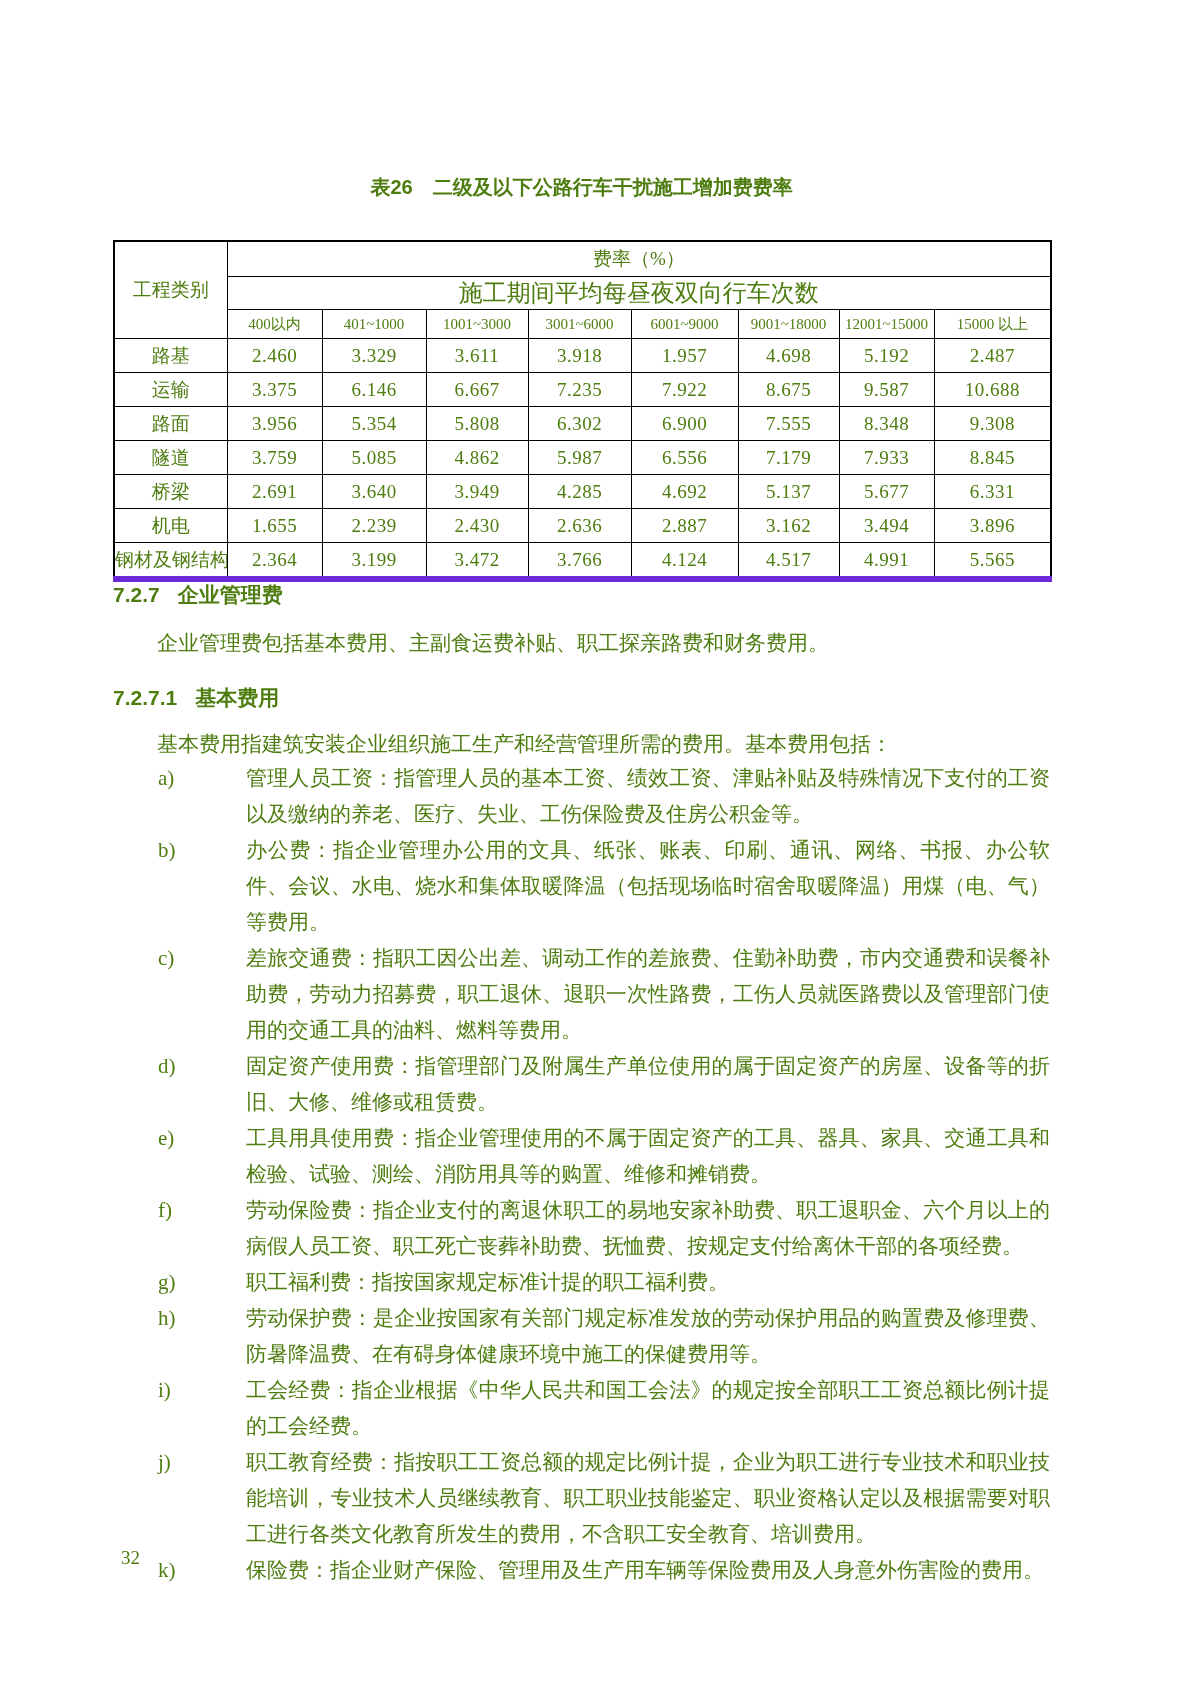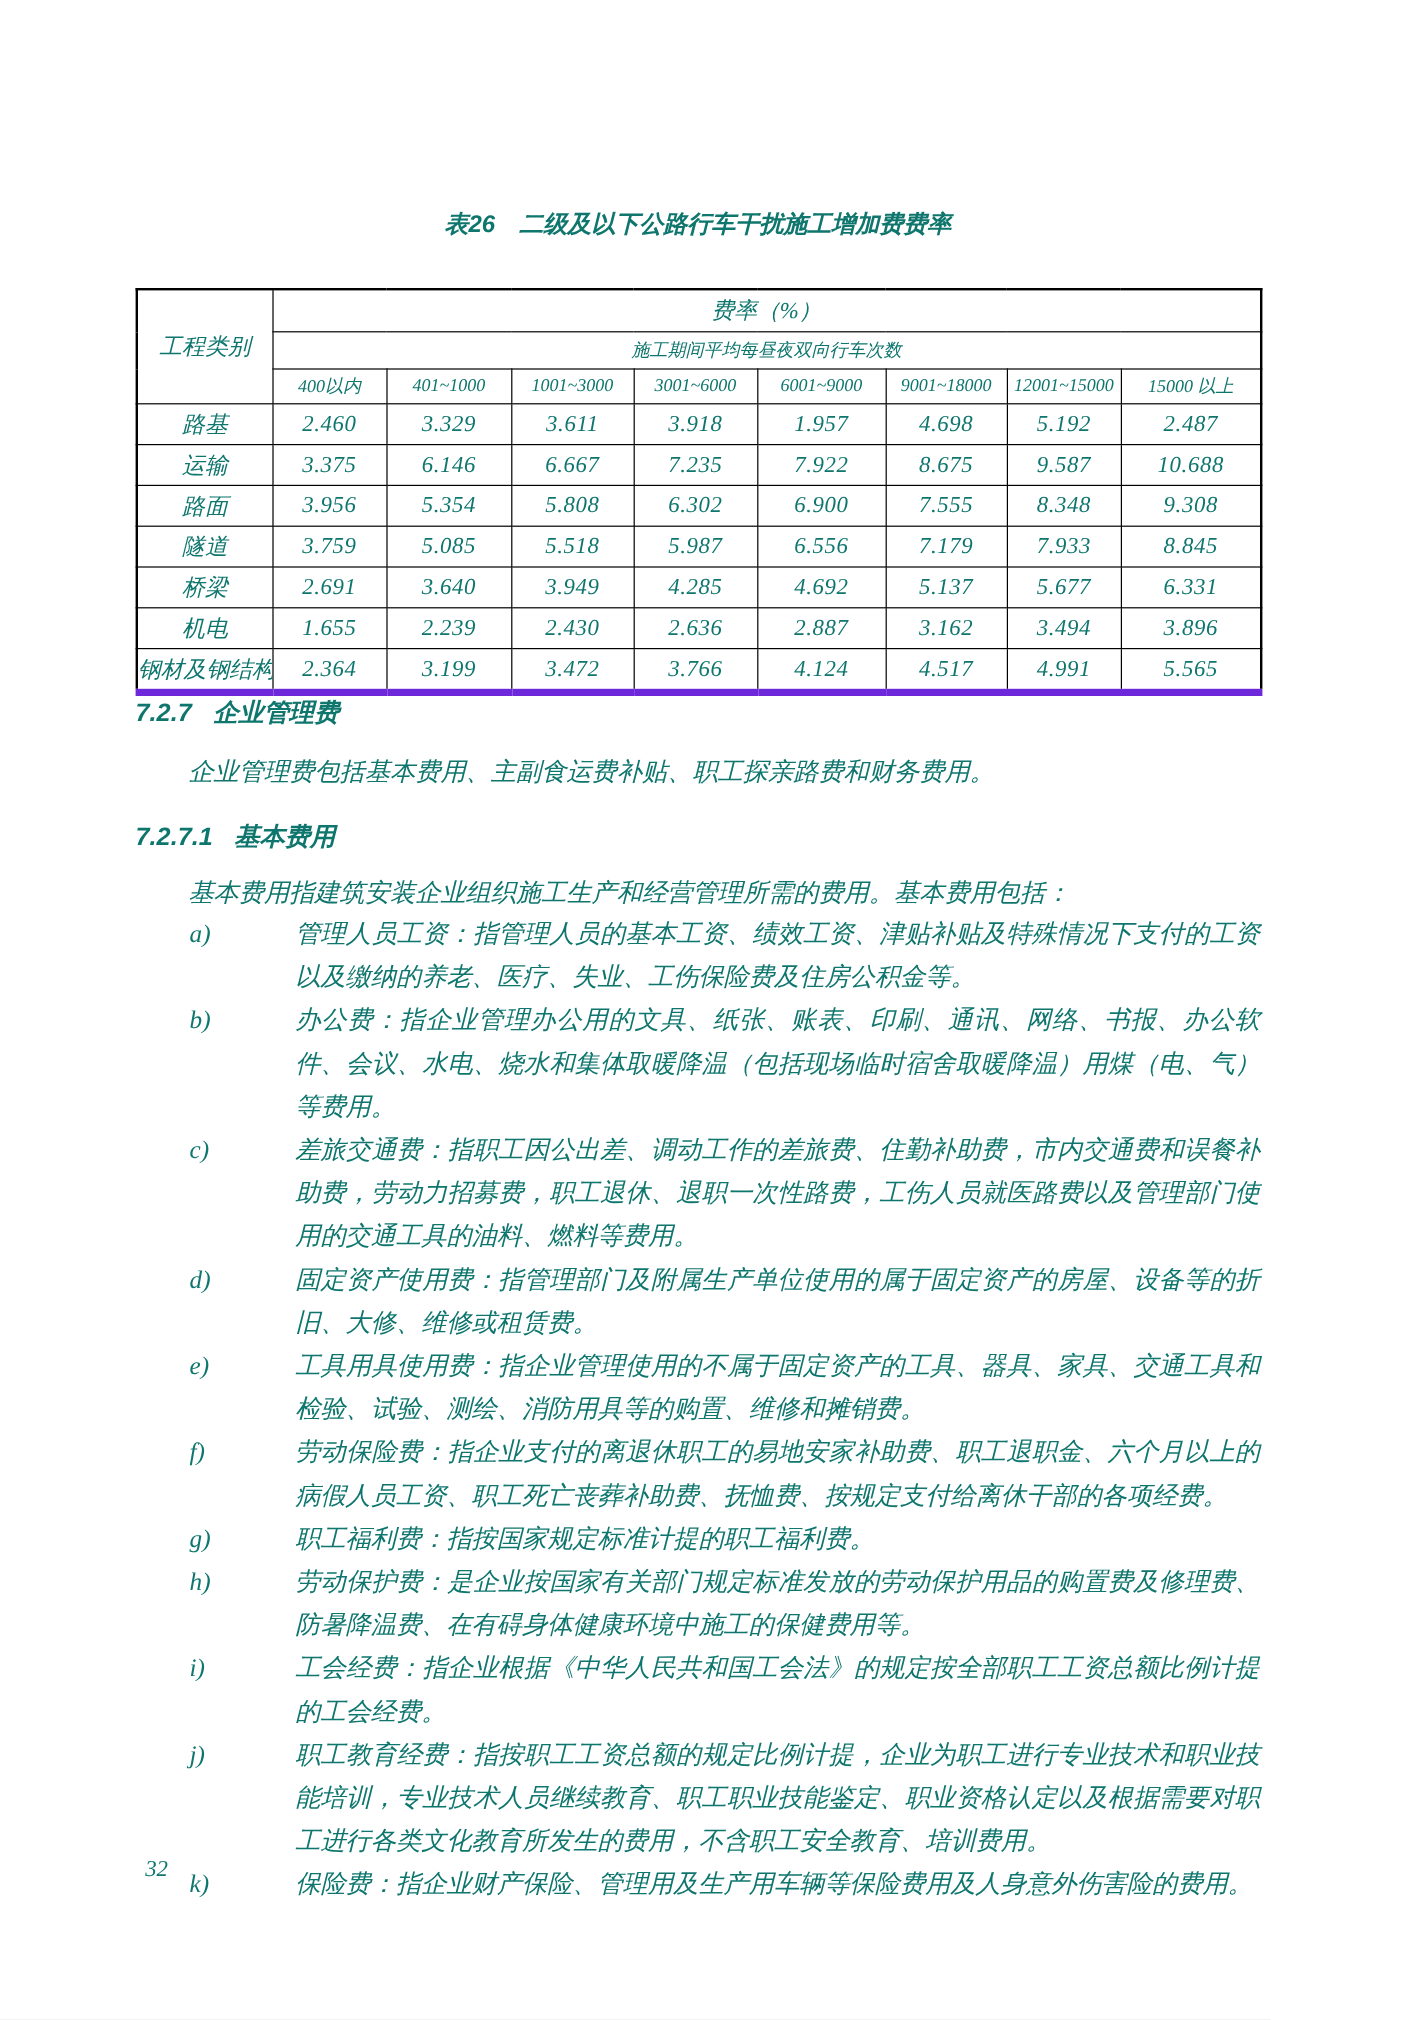--- a/index.html
+++ b/index.html
@@ -1,24 +1,23 @@
 <!DOCTYPE html>
 <html><head>
 <meta charset="utf-8">
 <style>
   html,body{margin:0;padding:0;background:#e8e8e8;}
   .page{
     position:relative;
     width:1190px;height:1683px;
     background:#ffffff;
     font-family:"Liberation Serif","DejaVu Serif",serif;
-    color:#0f766e;
+    color:#4d7c0f;
     overflow:hidden;
     margin:0 auto;
-    font-style:italic;
   }
   .content{position:absolute;left:113px;top:0;width:937px;}
 
   
   .table-title{
     position:absolute;top:174px;left:0;width:100%;
     text-align:center;
     font-family:"Liberation Sans","DejaVu Sans",sans-serif;
     font-weight:bold;font-size:20px;line-height:26px;
     white-space:nowrap;
@@ -31,21 +30,21 @@
     width:937px;table-layout:fixed;
     border-collapse:collapse;
     border:2px solid #000;
   }
   table.rate td{
     border:1px solid #000;
     text-align:center;vertical-align:middle;
     padding:0;overflow:hidden;
   }
   tr.h1 td{height:34px;font-size:19px;}
-  tr.h2 td{height:30px;font-size:15px;}
+  tr.h2 td{height:30px;font-size:24px;}
   tr.h3 td{height:28px;font-size:15px;margin-top:39px;}
   td.corner{font-size:20px;}
   tbody tr td{height:33px;}
   td.label{font-size:19px;white-space:nowrap;}
   td.num{font-size:19px;letter-spacing:0.5px;}
   tbody tr:last-child td{border-bottom:6px solid #6d28d9;}
 
   
   .heading{
     position:absolute;left:0;
@@ -160,21 +159,21 @@
             <td class="num">6.302</td>
             <td class="num">6.900</td>
             <td class="num">7.555</td>
             <td class="num">8.348</td>
             <td class="num">9.308</td>
           </tr>
           <tr>
             <td class="label">隧道</td>
             <td class="num">3.759</td>
             <td class="num">5.085</td>
-            <td class="num">5.518</td>
+            <td class="num">4.862</td>
             <td class="num">5.987</td>
             <td class="num">6.556</td>
             <td class="num">7.179</td>
             <td class="num">7.933</td>
             <td class="num">8.845</td>
           </tr>
           <tr>
             <td class="label">桥梁</td>
             <td class="num">2.691</td>
             <td class="num">3.640</td>

